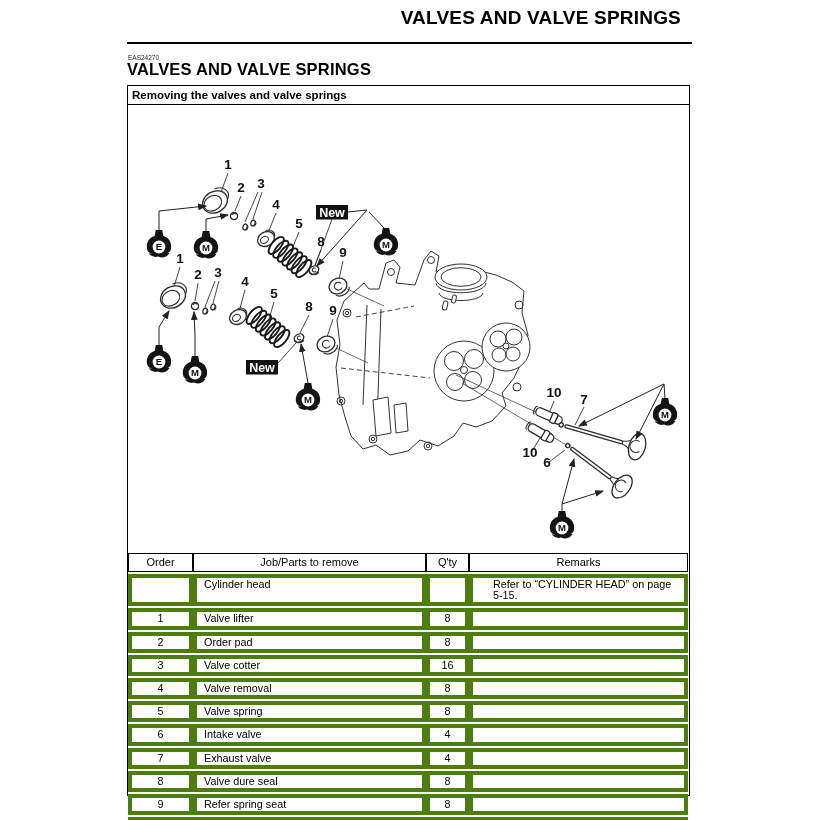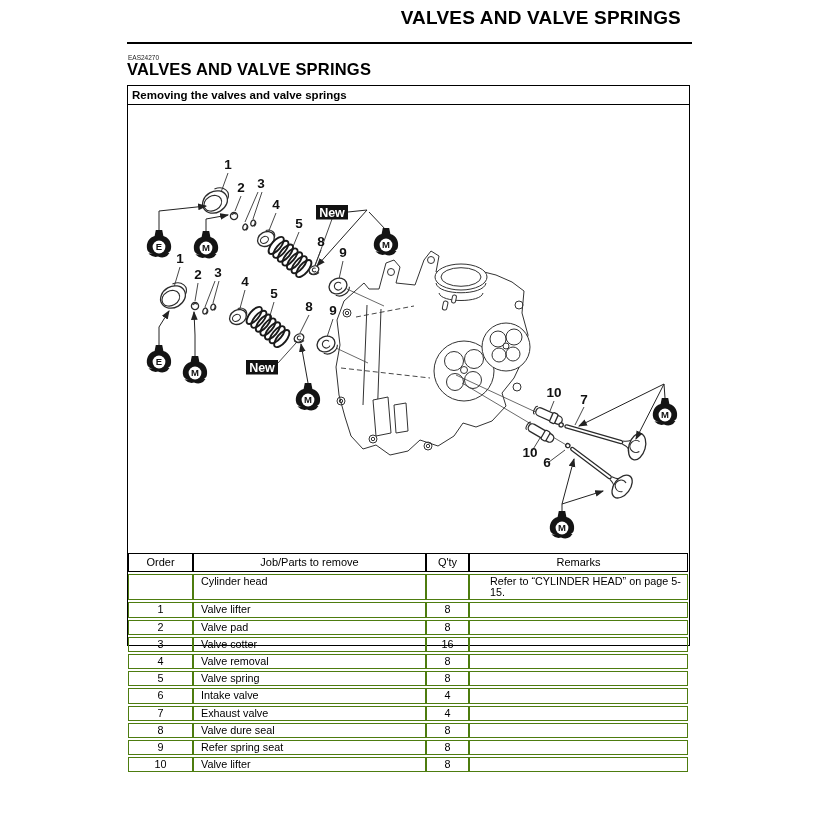--- a/index.html
+++ b/index.html
@@ -1,26 +1,26 @@
 <!DOCTYPE html>
 <html><head>
 <meta charset="utf-8">
 <style>
   html,body{margin:0;padding:0;background:#fff;}
   body{width:820px;height:820px;position:relative;font-family:"Liberation Sans",sans-serif;color:#000;overflow:hidden;}
   .running-head{position:absolute;top:7px;left:127px;width:554px;text-align:right;font-size:19px;font-weight:bold;letter-spacing:.2px;}
   .top-rule{position:absolute;top:42px;left:127px;width:565px;height:2.4px;background:#000;}
   .eas-code{position:absolute;top:54px;left:128px;font-size:6.5px;color:#222;}
   .section-title{position:absolute;top:60px;left:127px;margin:0;font-size:16.5px;font-weight:bold;letter-spacing:.2px;}
-  .panel{position:absolute;top:85px;left:127px;width:563px;height:561px;border:1.5px solid #000;box-sizing:border-box;background:#fff;}
+  .panel{position:absolute;top:85px;left:127px;width:563px;height:711px;border:1.5px solid #000;box-sizing:border-box;background:#fff;}
   .panel-title{font-size:11.5px;font-weight:bold;padding:3px 4px 2px 4px;border-bottom:1.3px solid #000;line-height:13px;}
   .diagram{position:relative;width:560px;height:446px;overflow:hidden;}
   .parts-table{width:560px;border-collapse:separate;border-spacing:0 2px;table-layout:fixed;font-size:10.8px;}
   .parts-table th{border:1px solid #000;font-weight:normal;text-align:center;padding:2px;line-height:13px;font-size:11px;}
-  .parts-table td{border:1px solid #4d7c0f;padding:1px 2px;line-height:11.2px;vertical-align:top;}
+  .parts-table td{border:4px solid #4d7c0f;padding:1px 2px;line-height:11.2px;vertical-align:top;}
   td.c-order,td.c-qty{text-align:center;}
   td.c-job{padding:1px 4px 1px 7px;}
   td.c-remarks{padding:1px 4px 1px 20px;white-space:pre-line;}
   
   .p{fill:#fff;stroke:#2b2b2b;stroke-width:1.3;}
   .pn{fill:none;stroke:#2b2b2b;stroke-width:1.1;}
   .sp{fill:none;stroke:#1a1a1a;stroke-width:1.9;}
   .art{fill:#fff;stroke:#333;stroke-width:1;}
   .artn{fill:none;stroke:#333;stroke-width:1;}
   .dash{fill:none;stroke:#333;stroke-width:.9;stroke-dasharray:5,3;}
@@ -313,21 +313,21 @@
 
         <tr>
           <td class="c-order">1</td>
           <td class="c-job">Valve lifter</td>
           <td class="c-qty">8</td>
           <td class="c-remarks"></td>
         </tr>
 
         <tr>
           <td class="c-order">2</td>
-          <td class="c-job">Valve pad</td>
+          <td class="c-job">Order pad</td>
           <td class="c-qty">8</td>
           <td class="c-remarks"></td>
         </tr>
 
         <tr>
           <td class="c-order">3</td>
           <td class="c-job">Valve cotter</td>
           <td class="c-qty">16</td>
           <td class="c-remarks"></td>
         </tr>

